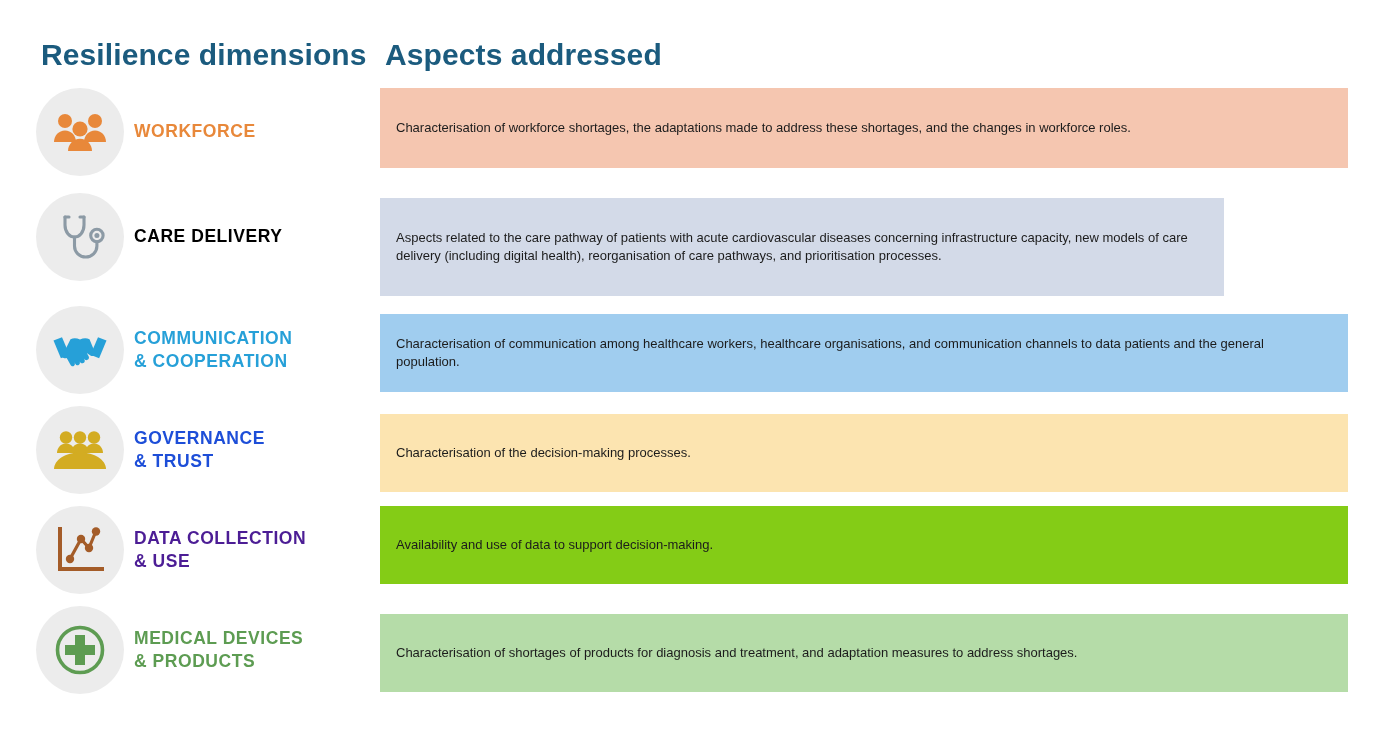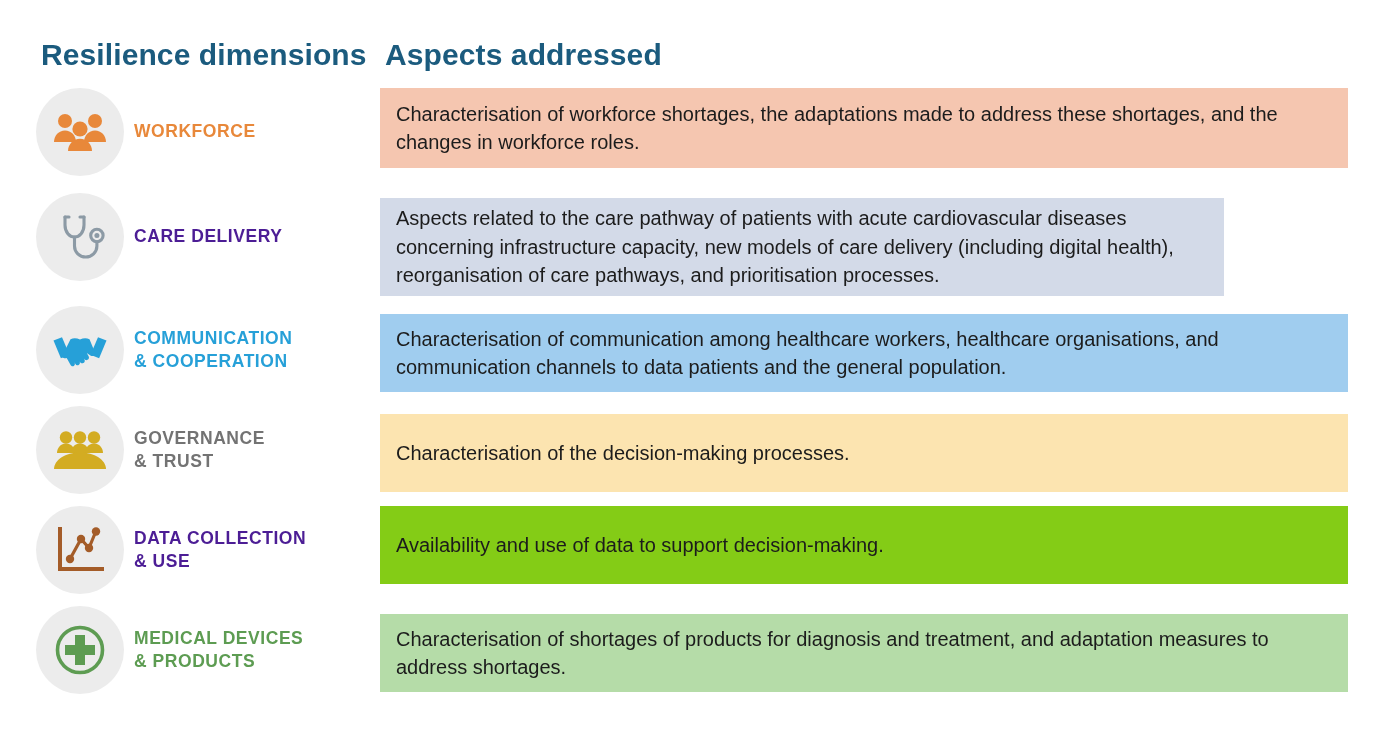--- a/index.html
+++ b/index.html
@@ -87,21 +87,21 @@
   
   .aspect-panel {
     position: absolute;
     left: 380px;
     box-sizing: border-box;
     padding: 14px 18px 14px 16px;
     display: flex;
     align-items: center;
   }
   .aspect-text {
-    font-size: 20px;
+    font-size: 13px;
     line-height: 1.42;
     color: #1c1c1c;
     margin: 0;
   }
 
   
   .row-0 { height: 105px; }
   .row-1 { height: 113px; }
   .row-2 { height: 100px; }
   .row-3 { height: 100px; }
@@ -148,21 +148,21 @@
             <g fill="none" stroke="#8c9aa5" stroke-width="3.1" stroke-linecap="round">
               <path d="M10 5v8c0 7.2 4.5 12 9.5 12S29 20.2 29 13V5"></path>
               <path d="M10 5h4"></path>
               <path d="M25 5h4"></path>
               <path d="M19.5 25v9c0 6.1 5 11 11.2 11 6.1 0 11.2-4.9 11.2-11v-4.2"></path>
               <circle cx="41.9" cy="23.5" r="6.2"></circle>
             </g>
             <circle cx="41.9" cy="23.5" r="2.5" fill="#8c9aa5"></circle>
           </svg>
         </div>
-        <div class="dim-label" style="color:#4c1d95">CARE DELIVERY</div>
+        <div class="dim-label" style="color:#000000">CARE DELIVERY</div>
       </div>
       <div class="aspect-panel" style="background:#d3dae8; width:844px; height:98px; top:5px;">
         <p class="aspect-text">Aspects related to the care pathway of patients with acute cardiovascular diseases concerning infrastructure capacity, new models of care delivery (including digital health), reorganisation of care pathways, and prioritisation processes.</p>
       </div>
     </div>
 
     <div class="row row-2">
       <div class="dim-cell">
         <div class="icon-badge">
           <svg width="56" height="36" viewBox="0 0 56 36" aria-hidden="true">
@@ -189,21 +189,21 @@
               <circle cx="13" cy="8.5" r="6.2"></circle>
               <path d="M4 24c0-5.3 4-9.5 9-9.5s9 4.2 9 9.5z"></path>
               <circle cx="27" cy="8.5" r="6.2"></circle>
               <path d="M18 24c0-5.3 4-9.5 9-9.5s9 4.2 9 9.5z"></path>
               <circle cx="41" cy="8.5" r="6.2"></circle>
               <path d="M32 24c0-5.3 4-9.5 9-9.5s9 4.2 9 9.5z"></path>
               <path d="M1 40c0-9.2 11.6-16.6 26-16.6S53 30.8 53 40z"></path>
             </g>
           </svg>
         </div>
-        <div class="dim-label" style="color:#737373">GOVERNANCE
+        <div class="dim-label" style="color:#1d4ed8">GOVERNANCE
 &amp; TRUST</div>
       </div>
       <div class="aspect-panel" style="background:#fce4b0; width:968px; height:78px; top:8px;">
         <p class="aspect-text">Characterisation of the decision-making processes.</p>
       </div>
     </div>
 
     <div class="row row-4">
       <div class="dim-cell">
         <div class="icon-badge">

